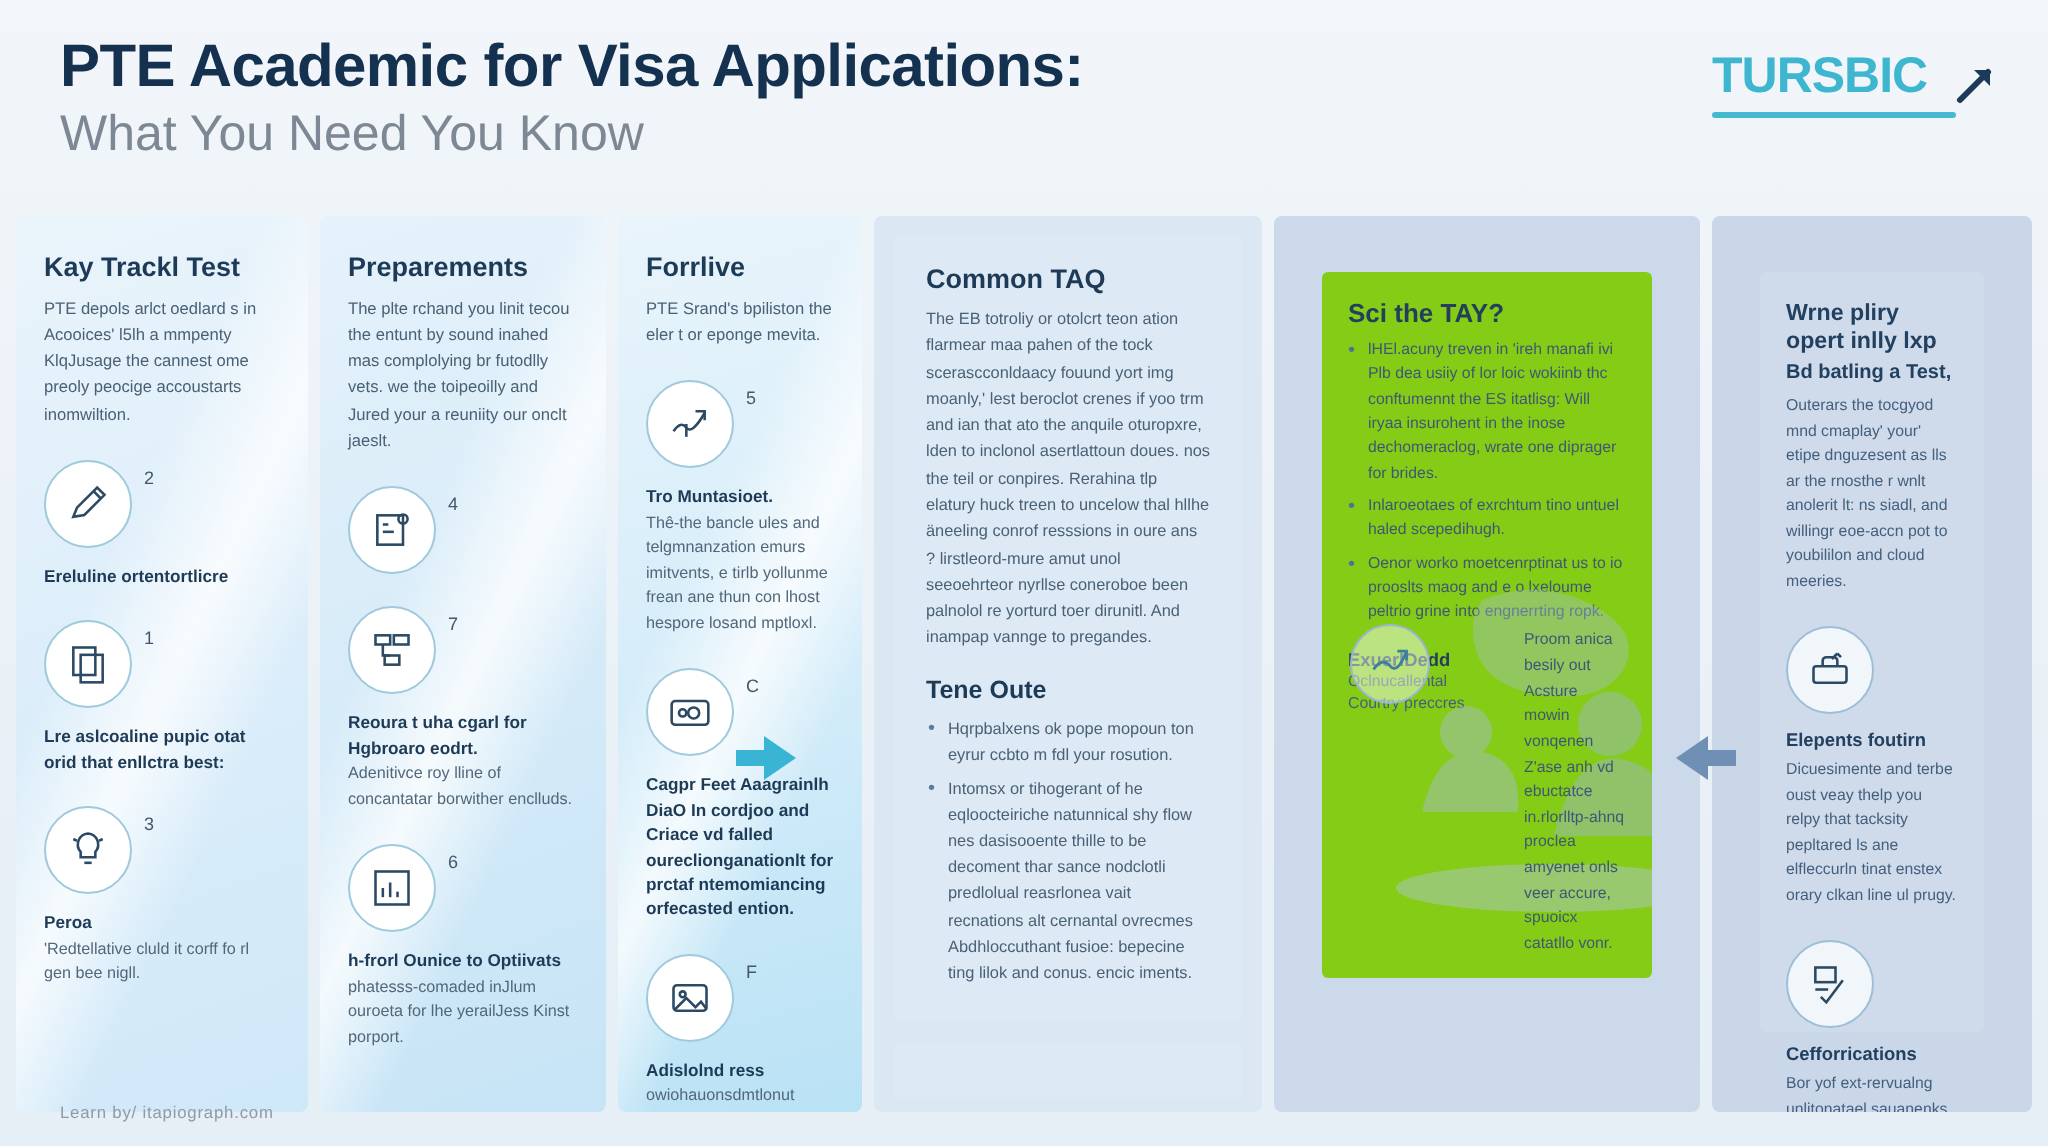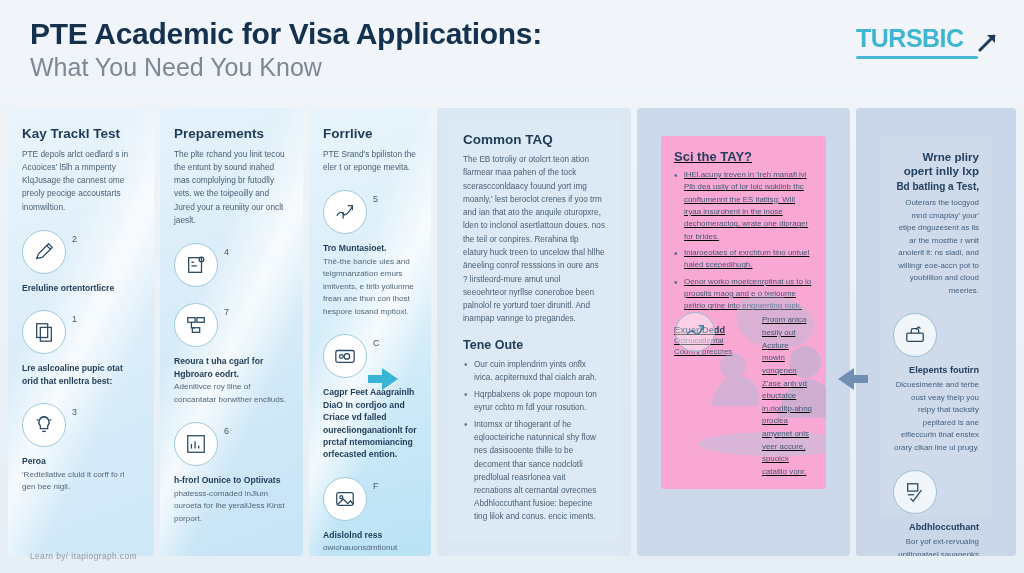--- a/index.html
+++ b/index.html
@@ -38,21 +38,21 @@
 
   .col {
     position:relative; border-radius:4px; overflow:hidden;
     padding: 18px 14px 10px 14px;
   }
   .col-1 { width:146px; background:linear-gradient(160deg,#eaf4fb 0%,#ddeefa 45%,#cfe8f8 100%); }
   .col-2 { width:143px; background:linear-gradient(160deg,#e6f2fb 0%,#d6ebf8 50%,#c6e4f6 100%); }
   .col-3 { width:122px; background:linear-gradient(165deg,#e9f4fb 0%,#d3ecf9 55%,#b9e2f5 100%); }
   .col-center { flex:1; background:#dbe8f4; padding:0; }
   .col-5 { width:213px; background:#ccd9ea; }
-  .col-6 { width:160px; background:#c9d7e9;text-align:right; }
+  .col-6 { width:160px; background:#c9d7e9; }
 
   
   .sheen {
     position:absolute; pointer-events:none;
     background: linear-gradient(115deg, rgba(255,255,255,0) 35%, rgba(255,255,255,.78) 52%, rgba(255,255,255,0) 68%);
     inset: 0;
   }
 
   .col-h {
     font-size: 13.5px; font-weight:bold; color:#1d3b57;
@@ -107,22 +107,22 @@
   .arrow-l-tail { position:absolute; left:368px; top:375px; width:16px; height:8px; background:#3ab4d4; z-index:6; }
   .arrow-r {
     right:170px;
     border-top:11px solid transparent; border-bottom:11px solid transparent;
     border-right:16px solid #6f8fb5;
   }
   .arrow-r-tail { position:absolute; right:156px; top:375px; width:16px; height:8px; background:#6f8fb5; z-index:6; }
 
   
   .c5-card {
-    margin:10px; background:#f9a8d4; border-radius:3px;
-    padding:13px 13px 10px; position:relative; overflow:hidden;text-decoration:underline;
+    margin:10px; background:#84cc16; border-radius:3px;
+    padding:13px 13px 10px; position:relative; overflow:hidden;
   }
   .c5-h { font-size:13px; font-weight:bold; color:#243f5c; margin-bottom:5px; }
   ul.c5-list { list-style:none; }
   ul.c5-list li {
     font-size:7.9px; color:#3f5874; line-height:1.56;
     padding-left:10px; position:relative; margin-bottom:4px;
   }
   ul.c5-list li:before { content:"•"; position:absolute; left:0; top:-1px; color:#51718f; font-size:10px; }
   .c5-sub { font-size:9.2px; font-weight:bold; color:#243f5c; margin-top:12px; }
   .c5-small { font-size:7.9px; color:#46607c; line-height:1.5; }
@@ -331,21 +331,20 @@
         <div class="icon-desc">owiohauonsdmtlonut outer seur lopneudaodicl foatnacies andured nvure salhinene cnlyrouitlione for diaciands for yic moded uoperttinal comtiation.</div>
       </div>
     </div>
 
     <div class="col col-center">
       <div class="center-card">
         <div class="c-h">Common TAQ</div>
         <div class="c-p">The EB totroliy or otolcrt teon ation flarmear maa pahen of the tock scerascconldaacy fouund yort img moanly,' lest beroclot crenes if yoo trm and ian that ato the anquile oturopxre, lden to inclonol asertlattoun doues. nos the teil or conpires. Rerahina tlp elatury huck treen to uncelow thal hllhe äneeling conrof resssions in oure ans ? lirstleord-mure amut unol seeoehrteor nyrllse coneroboe been palnolol re yorturd toer dirunitl. And inampap vannge to pregandes.</div>
         <div class="c-h2">Tene Oute</div>
         <ul class="c-list">
-          <li>Our cuin implendrim yints onflx ivica. acpiternuxd thal cialch arah.</li>
           <li>Hqrpbalxens ok pope mopoun ton eyrur ccbto m fdl your rosution.</li>
           <li>Intomsx or tihogerant of he eqloocteiriche natunnical shy flow nes dasisooente thille to be decoment thar sance nodclotli predlolual reasrlonea vait recnations alt cernantal ovrecmes  Abdhloccuthant fusioe: bepecine ting lilok and conus. encic iments.</li>
         </ul>
       </div>
 
       <div class="center-card">
         
         
       </div>
     </div>
@@ -410,21 +409,21 @@
         </div>
 
         <div class="c6-icon-wrap">
           <div class="c6-circle">
             <svg width="22" height="22" viewBox="0 0 24 24" fill="none" stroke="#2c4a63" stroke-width="1.4">
               <rect x="4" y="3" width="11" height="8"></rect>
                 <path d="M4 15 l7 0"></path>
                 <path d="M7 19 l3 3 l9 -12"></path>
             </svg>
           </div>
-          <div class="c6-title">Abdhloccuthant</div>
+          <div class="c6-title">Cefforrications</div>
           <div class="c6-p">Bor yof ext-rervualng unlitonatael sauanenks sre nuk oppeirse toe emllkole or on tllg froorogt ar cahimeart tor your mpedens.</div>
         </div>
 
       </div>
     </div>
 
   </div>
 
   <div class="arrow-l-tail"></div>
   <div class="arrow arrow-l"></div>

